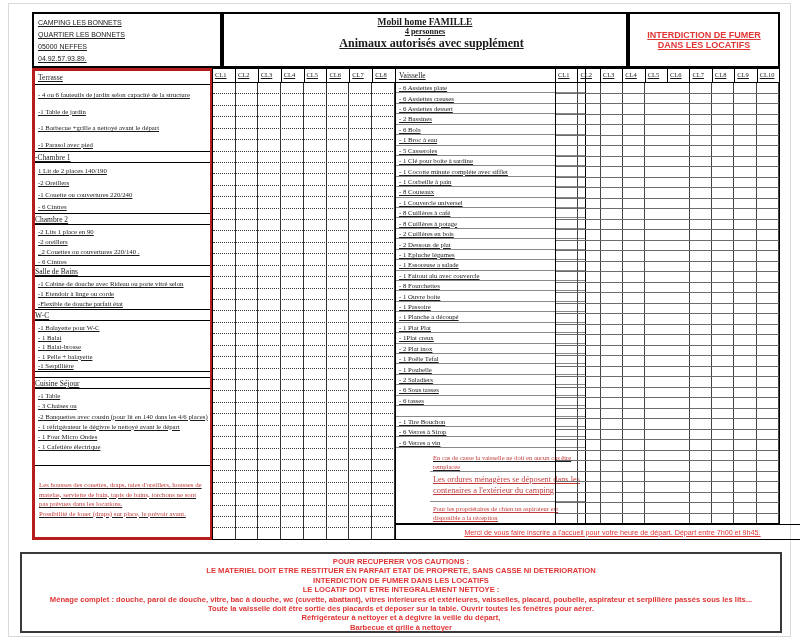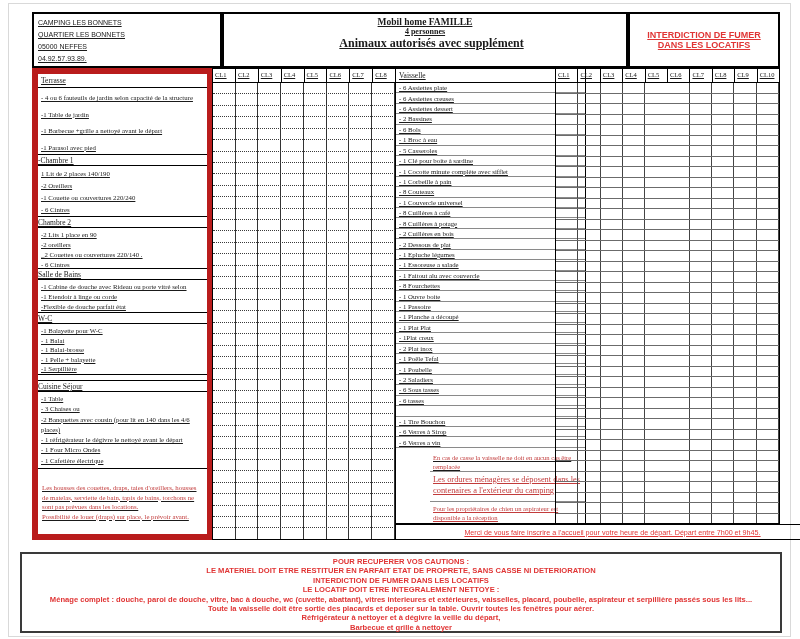--- a/index.html
+++ b/index.html
@@ -25,21 +25,21 @@
     text-align: center; font-weight: bold; padding-top: 3px; }
   .doc-title { font-size: 9.5px; }
   .cap-line { font-size: 8px; margin-top: 0; }
   .ani-line { font-size: 12px; padding-left: 13px; }
   .nosmoke-box { left: 596px; top: 0; width: 152px; height: 56px; border: 2px solid #000;
     display: flex; align-items: center; justify-content: center; text-align: center;
     font-family: "Liberation Sans", sans-serif; font-weight: bold; font-size: 9px;
     color: var(--sans-red, #e03535); padding: 2px 8px; }
 
   
-  .items-col { left: 0; top: 56px; width: 181px; height: 472px; border: 6px solid #b91c1c;
+  .items-col { left: 0; top: 56px; width: 181px; height: 472px; border: 3px solid #b91c1c;
     display: flex; flex-direction: column; }
   .col-hdr { height: 14px; border-bottom: 1px solid #000; font-size: 7.5px;
     padding: 2px 0 0 3px; flex: none; }
   .sec-hdr { flex: none; height: 12px; border-top: 1px solid #000; border-bottom: 1px solid #000;
     font-size: 7.5px; line-height: 11px; }
   .sec-items { flex: none; overflow: hidden; padding: 2px 0 0 3px; font-size: 6.8px; }
   .sec-items .item-line { white-space: nowrap; overflow: hidden; }
   .sec-items.wrap .item-line { white-space: normal; }
   .sec-spacer { flex: none; height: 6px; border-top: 1px solid #000; }
   .left-note { flex: 1; border-top: 1px solid #000; padding: 14px 4px 0 4px;

